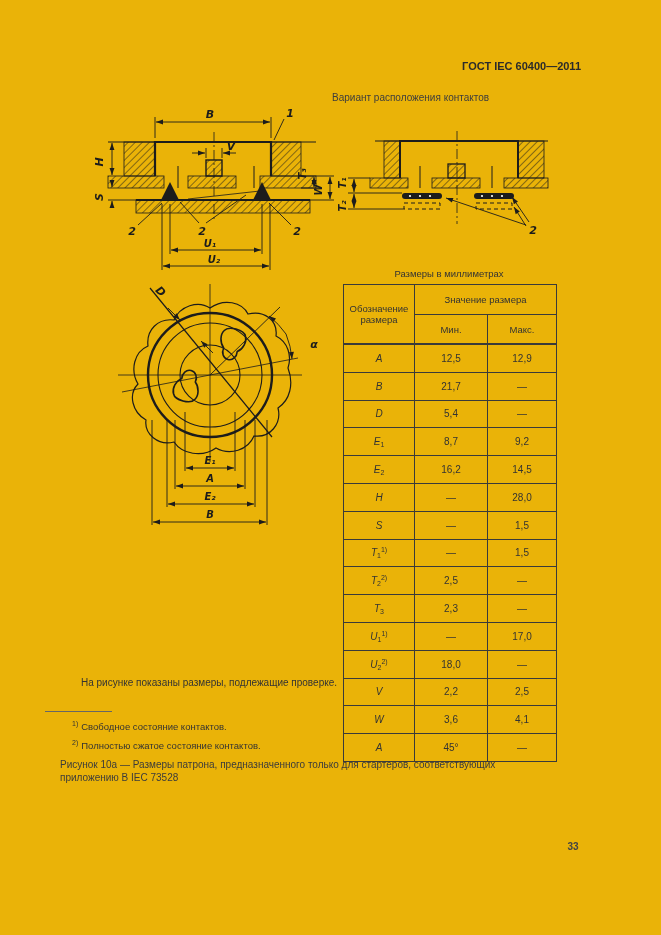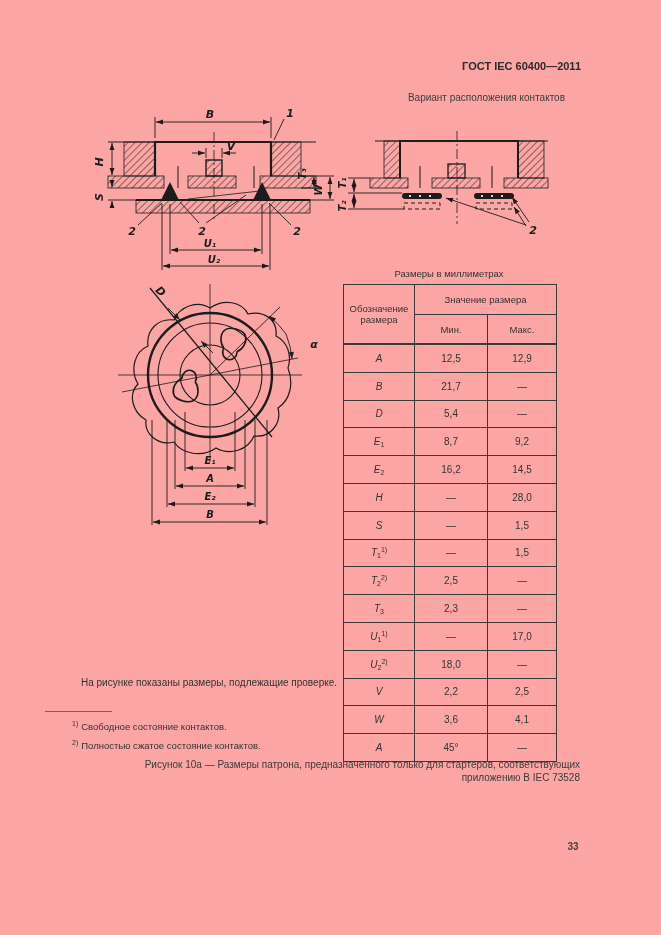--- a/index.html
+++ b/index.html
@@ -1,40 +1,40 @@
 <!DOCTYPE html>
 <html><head>
 <meta charset="utf-8">
 <style>
   html,body{margin:0;padding:0;background:#fff;}
-  #page{position:relative;width:661px;height:935px;background:#fca5a5;overflow:hidden;
+  #page{position:relative;width:661px;height:935px;background:#eab308;overflow:hidden;
         font-family:"Liberation Sans",sans-serif;color:#2f2f2f;}
   .abs{position:absolute;}
   .doc-header{top:60px;left:381px;width:200px;text-align:right;font-size:11px;font-weight:bold;color:#2b2b2b;}
-  .variant-title{top:92px;left:340px;width:225px;text-align:right;font-size:10px;color:#3d3d3d;}
+  .variant-title{top:92px;left:332px;width:225px;text-align:left;font-size:10px;color:#3d3d3d;}
   .units-title{top:268px;left:343px;width:212px;text-align:center;font-size:9.5px;color:#333;}
   table.dim{position:absolute;top:284px;left:343px;width:213px;border-collapse:collapse;
             font-size:10px;color:#333;table-layout:fixed;}
   table.dim th,table.dim td{border:1px solid #3a3a3a;text-align:center;vertical-align:middle;
             padding:4px 2px;font-weight:normal;}
   table.dim thead th{font-size:9.5px;color:#333;}
   table.dim thead tr.h1 th{height:21px;}
   table.dim thead tr.h2 th{height:20px;margin-left:47px;}
   table.dim thead{border-bottom:2px solid #3a3a3a;}
   table.dim tbody td{height:18.8px;}
   table.dim td.c-name i{font-style:italic;}
   table.dim sub{font-size:7px;vertical-align:-2px;}
   table.dim sup{font-size:7px;vertical-align:4px;}
   .legend{top:651px;left:60px;width:510px;text-align:center;font-size:8.5px;color:#3d3d3d;}
   .legend i{font-style:italic;font-weight:bold;}
   .note{top:677px;left:73px;width:420px;font-size:10px;color:#333;padding-left:8px;}
   .fn-rule{top:711px;left:45px;width:67px;border-top:1px solid #666;height:0;}
   .footnotes{top:716px;left:72px;width:420px;font-size:9.5px;color:#333;line-height:16px;}
   .footnotes sup{font-size:7px;vertical-align:4px;margin-right:3px;}
-  .caption{top:759px;left:60px;width:520px;text-align:right;font-size:10px;color:#3b3b3b;line-height:12.5px;}
+  .caption{top:759px;left:60px;width:520px;text-align:left;font-size:10px;color:#3b3b3b;line-height:12.5px;}
   .page-num{top:841px;left:556px;width:34px;text-align:center;font-size:10px;color:#444;font-weight:bold;}
   svg{position:absolute;overflow:visible;}
   svg text.dlabel{font:italic bold 11px "DejaVu Sans",sans-serif;fill:#1c1c1c;stroke:none;text-anchor:middle;}
   svg text.dsmall{font:italic bold 10px "DejaVu Sans",sans-serif;fill:#1c1c1c;stroke:none;text-anchor:middle;}
 </style>
 </head>
 <body>
 
 <div id="page">
 

